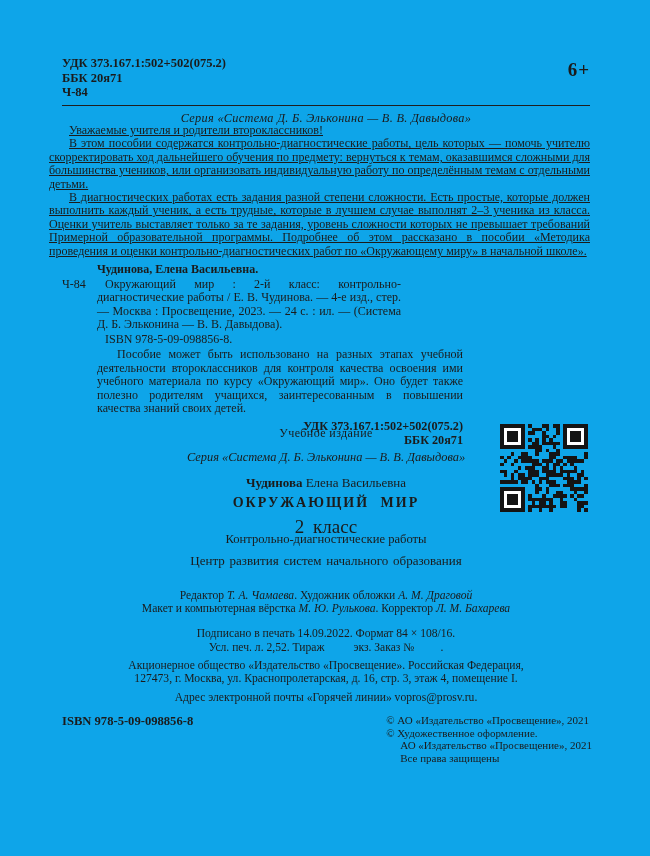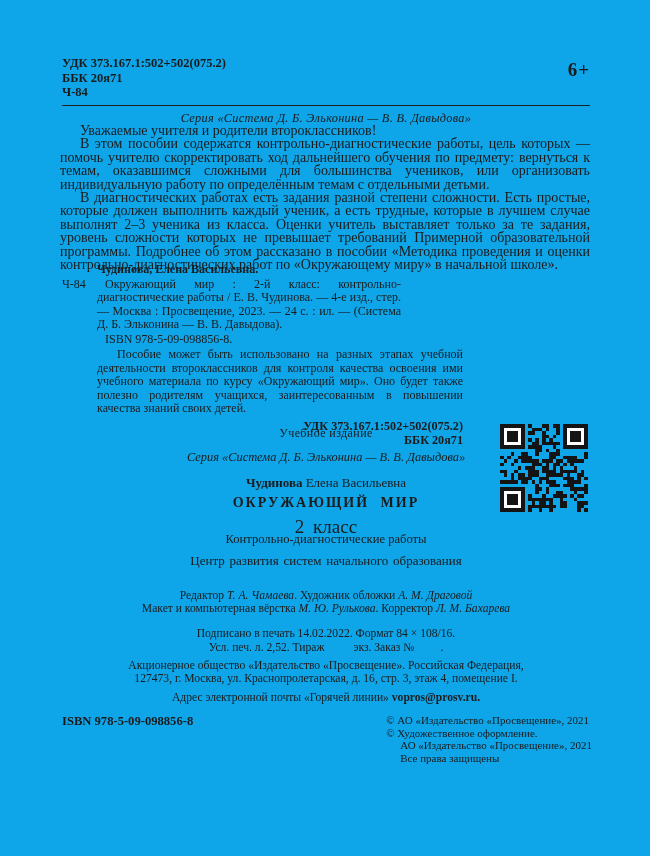--- a/index.html
+++ b/index.html
@@ -9,21 +9,21 @@
     position:relative; width:650px; height:856px; background:#0ea5e9;
     color:#1b1b1b; padding:56px 60px 0 62px; overflow:hidden;
   }
   
   .top-row { display:flex; justify-content:space-between; align-items:flex-start; }
   .codes { font-weight:bold; font-size:12.5px; line-height:1.17; }
   .age-badge { font-weight:bold; font-size:19px; line-height:1; margin-top:4px; letter-spacing:1px; }
   .rule { border:none; border-top:1.3px solid #1f1f1f; margin-top:5px; }
   .series-top { text-align:center; font-style:italic; font-size:12.3px; margin-top:5px; letter-spacing:0.3px; }
   
-  .intro { position:absolute; left:60px; right:60px; top:124px; font-size:14px; line-height:13.4px; }
+  .intro { position:absolute; left:49px; right:60px; top:124px; font-size:12px; line-height:13.4px;text-decoration:underline; }
   .intro p { text-indent:20px; }
   .intro .justify { text-align:justify; }
   
   .catalog { position:absolute; left:97px; top:263px; width:366px; font-size:12px; line-height:13.5px; }
   .cat-author { font-weight:bold; }
   .cat-entry-wrap { position:relative; margin-top:1px; }
   .cat-code { position:absolute; left:-35px; top:0; }
   .cat-entry { width:304px; text-align:justify; text-indent:8px; }
   .cat-isbn { text-indent:8px; margin-top:1px; }
   .cat-annot { text-align:justify; text-indent:20px; margin-top:2px; }
@@ -94,25 +94,25 @@
   <div class="imprint">
     <div class="imp l-edition">Учебное издание</div>
     <div class="imp l-series">Серия «Система Д. Б. Эльконина — В. В. Давыдова»</div>
     <div class="imp l-author"><span style="font-weight: bold;">Чудинова</span><span> Елена Васильевна</span></div>
     <div class="imp l-title">ОКРУЖАЮЩИЙ МИР</div>
     <div class="imp l-grade">2 класс</div>
     <div class="imp l-subtitle">Контрольно-диагностические работы</div>
     <div class="imp l-center">Центр развития систем начального образования</div>
     <div class="imp l-staff2"><span>Редактор </span><span style="font-style: italic;">Т. А. Чамаева</span><span>. Художник обложки </span><span style="font-style: italic;">А. М. Драговой</span></div>
     <div class="imp l-staff3"><span>Макет и компьютерная вёрстка </span><span style="font-style: italic;">М. Ю. Рулькова</span><span>. Корректор </span><span style="font-style: italic;">Л. М. Бахарева</span></div>
-    <div class="imp l-print1">Подписано в печать 14.02.2022. Формат 84 × 108/16.</div>
+    <div class="imp l-print1">Подписано в печать 14.09.2022. Формат 84 × 108/16.</div>
     <div class="imp l-print2">Усл. печ. л. 2,52. Тираж&nbsp;&nbsp;&nbsp;&nbsp;&nbsp;&nbsp;&nbsp;&nbsp;&nbsp; экз. Заказ №&nbsp;&nbsp;&nbsp;&nbsp;&nbsp;&nbsp;&nbsp;&nbsp; .</div>
     <div class="imp l-pub1">Акционерное общество «Издательство «Просвещение». Российская Федерация,</div>
     <div class="imp l-pub2">127473, г. Москва, ул. Краснопролетарская, д. 16, стр. 3, этаж 4, помещение I.</div>
-    <div class="imp l-hotline"><span>Адрес электронной почты «Горячей линии» </span><span style="font-weight: bold; text-align: center;">vopros@prosv.ru.</span></div>
+    <div class="imp l-hotline"><span>Адрес электронной почты «Горячей линии» </span><span style="font-weight: normal; text-align: center;">vopros@prosv.ru.</span></div>
     <div class="qr"><svg width="88" height="88" viewBox="0 0 87.5 87.5" fill="#141414" shape-rendering="crispEdges">
           <rect x="28" y="0" width="3.5" height="3.5"></rect>
           <rect x="42" y="0" width="3.5" height="3.5"></rect>
           <rect x="45.5" y="0" width="3.5" height="3.5"></rect>
           <rect x="52.5" y="0" width="3.5" height="3.5"></rect>
           <rect x="56" y="0" width="3.5" height="3.5"></rect>
           <rect x="31.5" y="3.5" width="3.5" height="3.5"></rect>
           <rect x="35" y="3.5" width="3.5" height="3.5"></rect>
           <rect x="38.5" y="3.5" width="3.5" height="3.5"></rect>
           <rect x="45.5" y="3.5" width="3.5" height="3.5"></rect>

